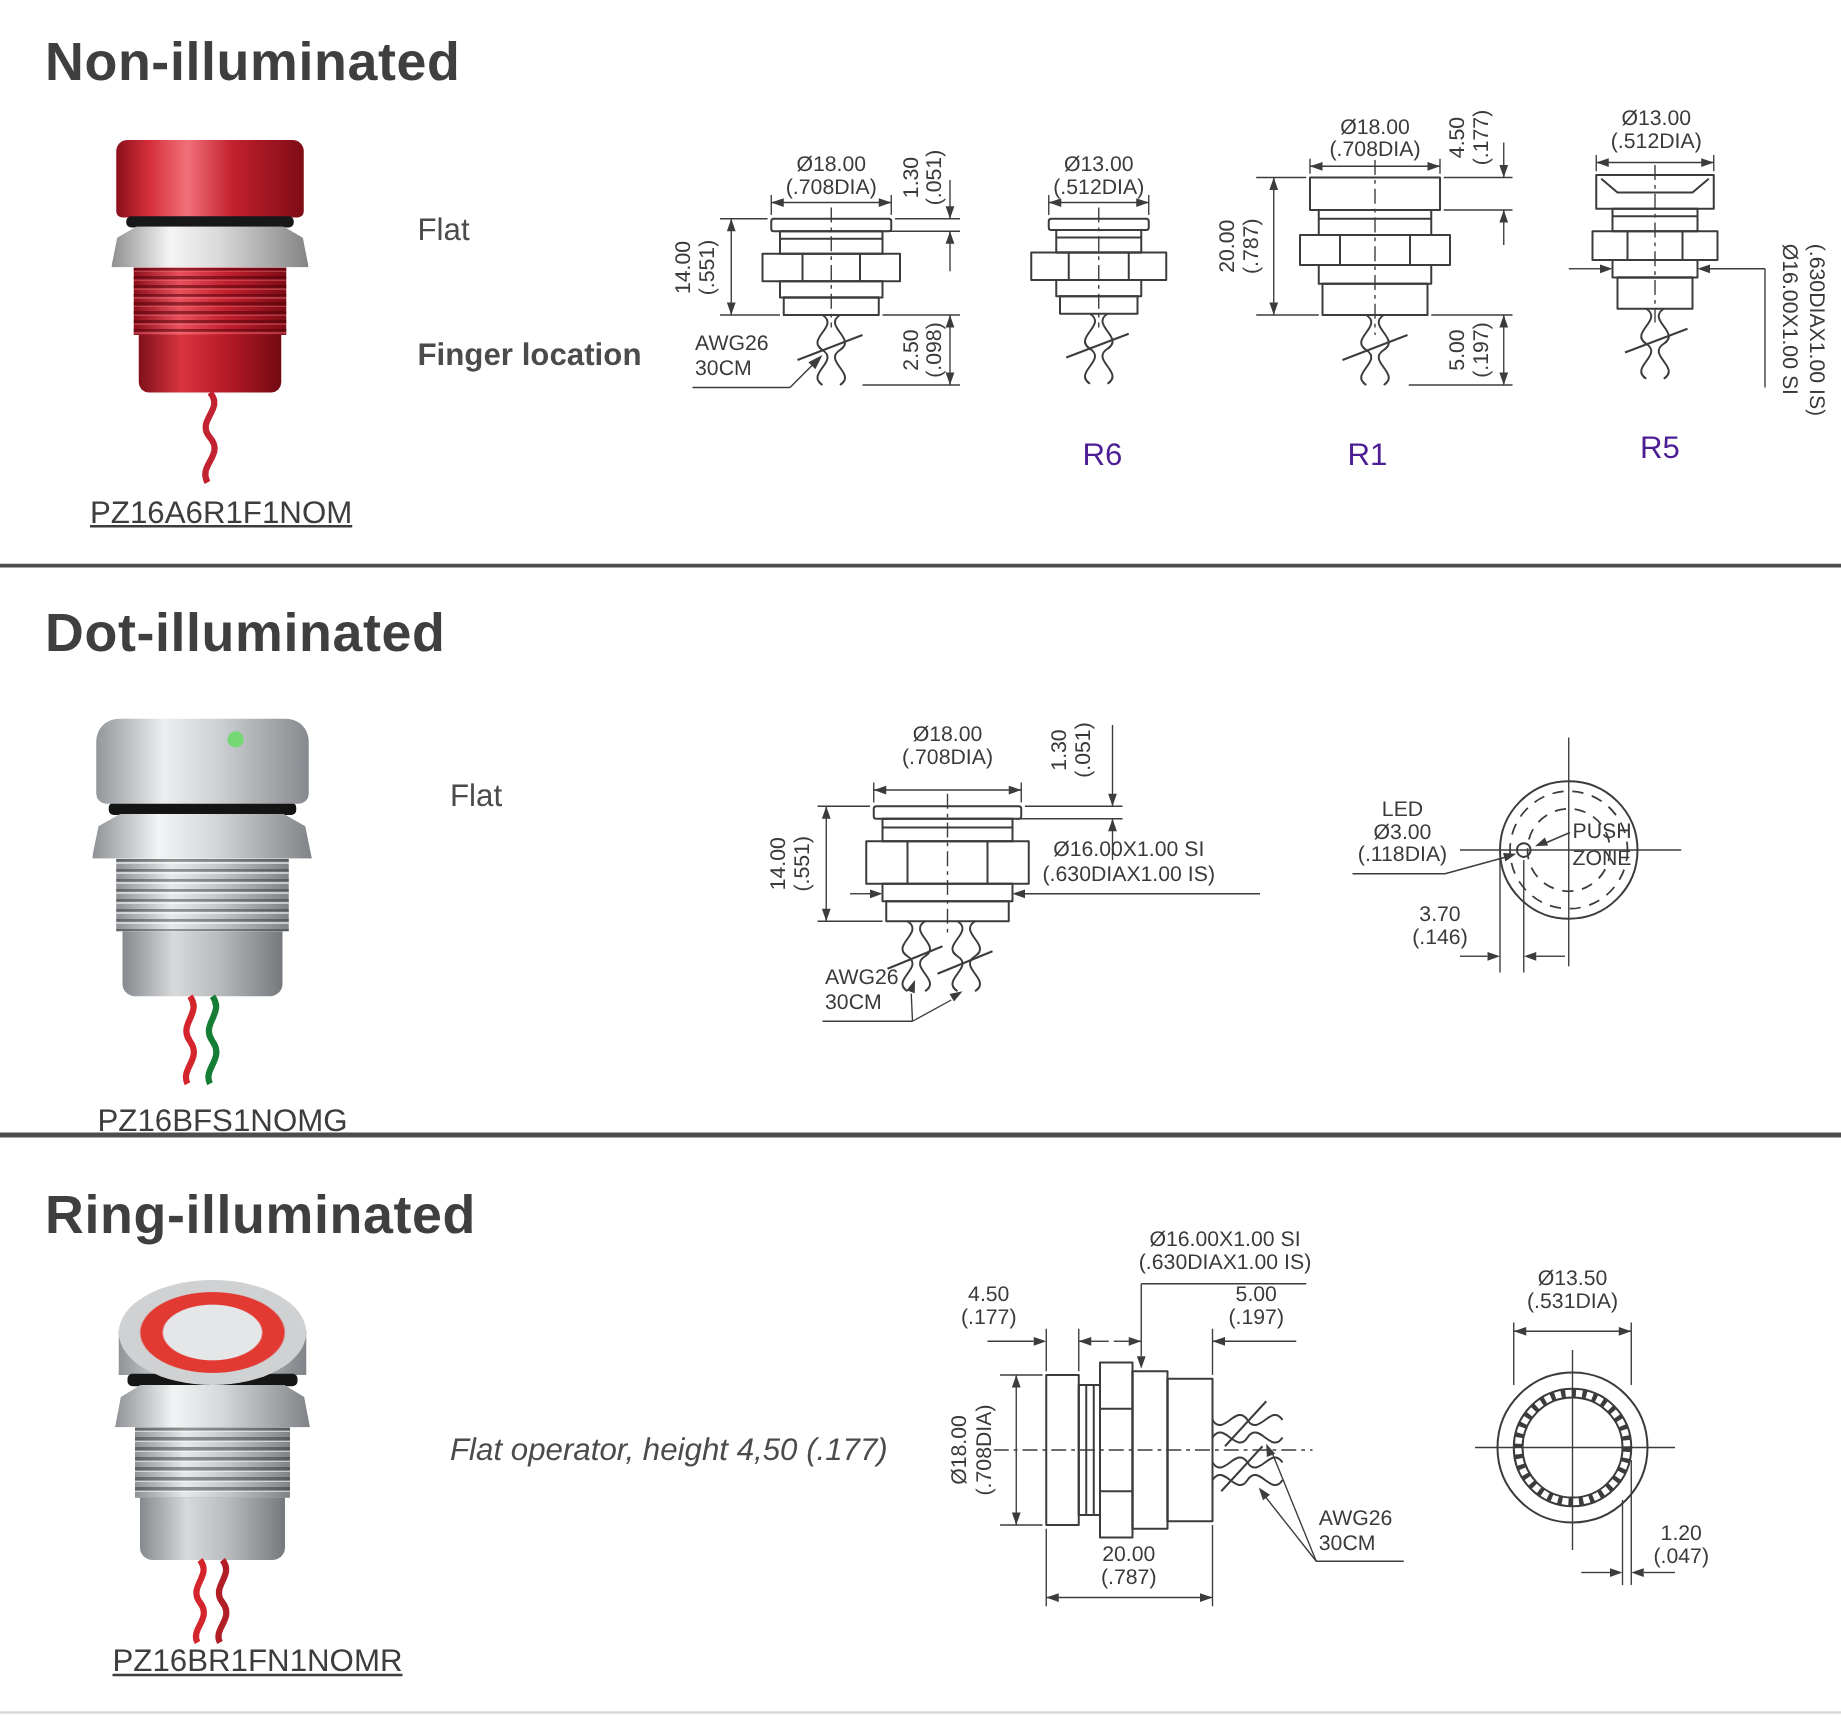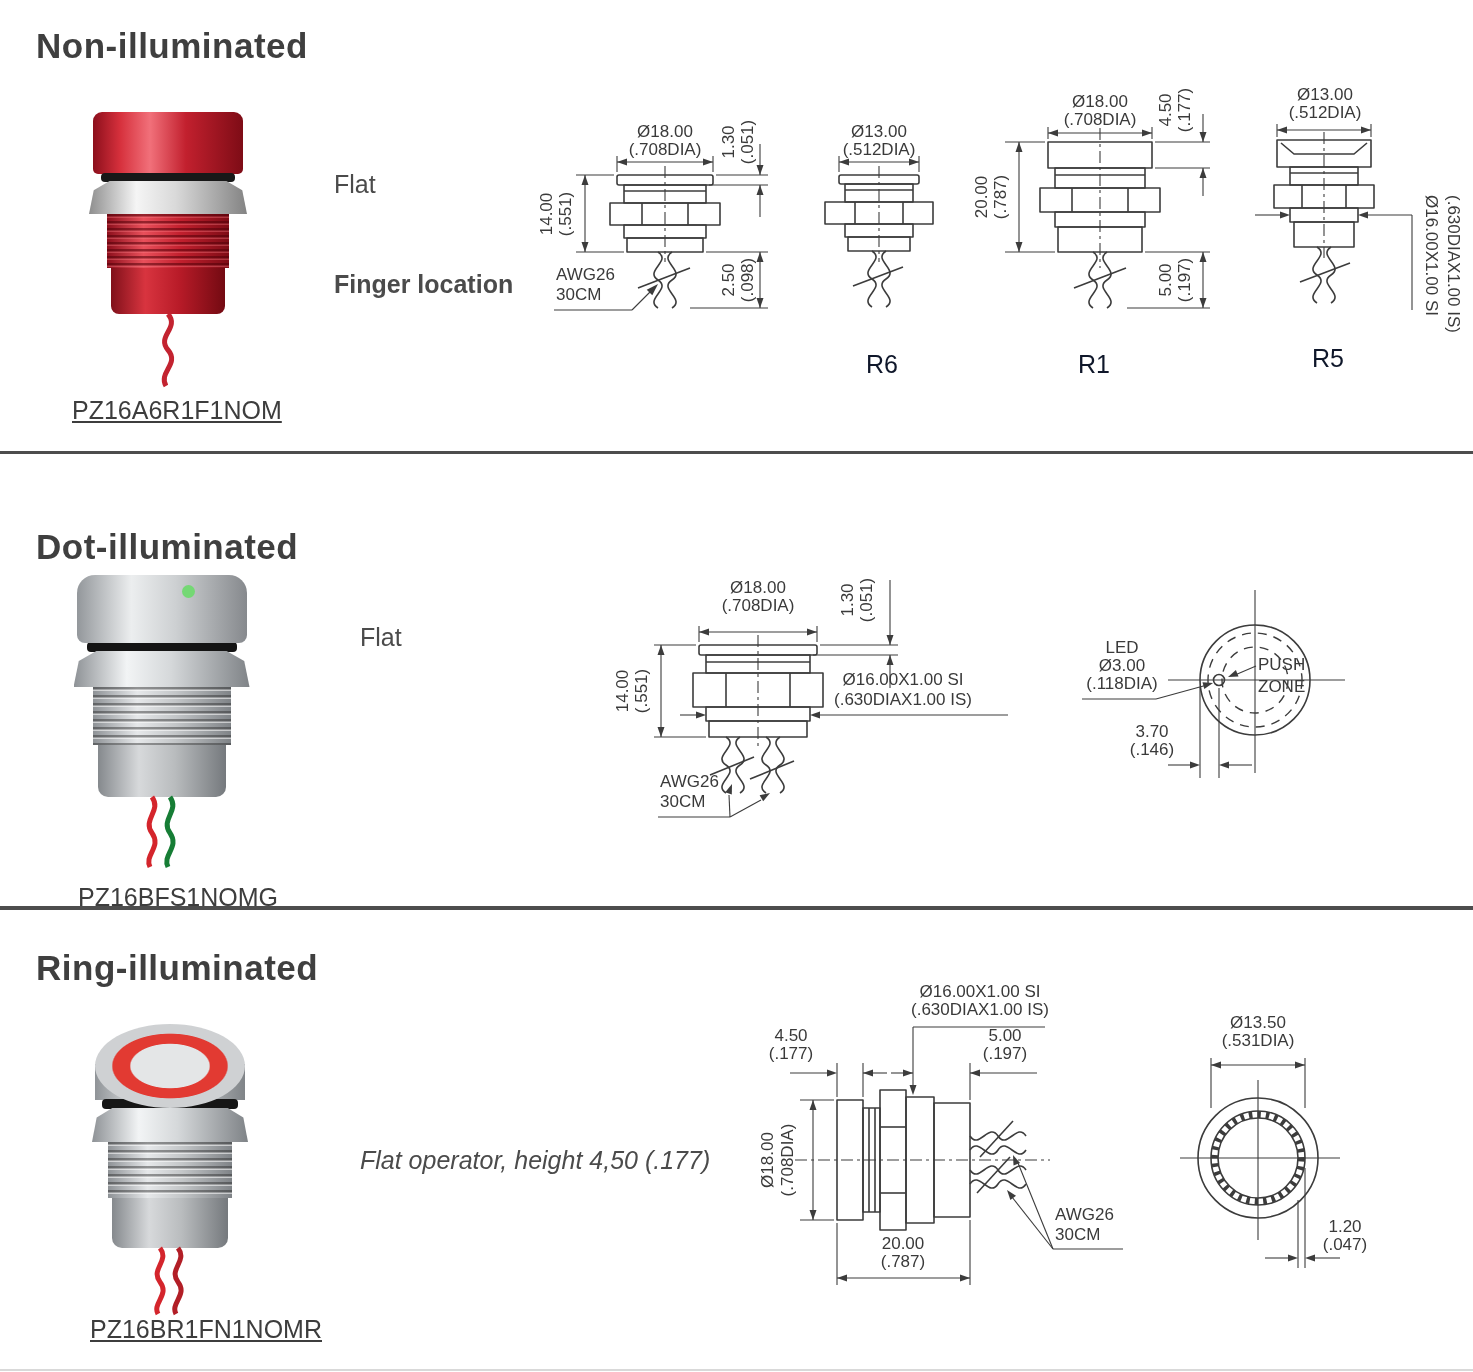--- a/index.html
+++ b/index.html
@@ -1,22 +1,22 @@
 <!DOCTYPE html>
 <html><head>
 <meta charset="utf-8">
 <style>
   html,body{margin:0;padding:0;background:#ffffff;}
   #page{position:relative;width:1473px;height:1372px;background:#ffffff;
         font-family:"Liberation Sans",sans-serif;overflow:hidden;}
   .abs{position:absolute;}
-  .sec-title{font-size:35px;font-weight:bold;color:#3f3f3f;letter-spacing:.5px;}
+  .sec-title{font-size:43px;font-weight:bold;color:#3f3f3f;letter-spacing:.5px;}
   .side-label{font-size:25px;color:#4b4b4b;}
   .model{font-size:25px;color:#3d3d3d;text-decoration:underline;}
-  .variant{font-size:25px;color:#0f172a;}
+  .variant{font-size:25px;color:#4c1d95;}
   .divider{left:0;width:1473px;background:#4d4d4d;}
   svg{position:absolute;overflow:visible;}
   .ln{stroke:#3c3c3c;stroke-width:1.6;fill:none;stroke-linejoin:round;}
   .dim{stroke:#3c3c3c;stroke-width:1.1;fill:none;}
   .cl{stroke:#3c3c3c;stroke-width:1.1;fill:none;stroke-dasharray:12 4 3 4;}
   .dsh{stroke:#3c3c3c;stroke-width:1.4;fill:none;stroke-dasharray:9 7;}
   .hatch{stroke:#3c3c3c;stroke-width:7;fill:none;stroke-dasharray:3.5 5;}
   .ar{fill:#3c3c3c;stroke:none;}
   text.d{fill:#3a3a3a;font-family:"Liberation Sans",sans-serif;font-size:17px;}
   
@@ -242,21 +242,21 @@
     <text class="d" transform="translate(176,115) rotate(90)">Ø16.00X1.00 SI</text>
     <text class="d" transform="translate(198,115) rotate(90)">(.630DIAX1.00 IS)</text>
   </svg>
 
   <div class="abs variant" style="left:866px;top:350px;">R6</div>
   <div class="abs variant" style="left:1078px;top:350px;">R1</div>
   <div class="abs variant" style="left:1312px;top:344px;">R5</div>
 
   <div class="abs divider" style="top:451px;height:3px;"></div>
 
-  <div class="abs sec-title" style="left:36px;top:483px;margin-top:44px;">Dot-illuminated</div>
+  <div class="abs sec-title" style="left:36px;top:483px;">Dot-illuminated</div>
 
   <div class="photo p-sil" style="left:73px;top:575px;width:177px;">
     <div class="cap">
         <div class="dot"></div>
       </div>
     <div class="oring"></div>
     <div class="nut"></div>
     <div class="threads"></div>
     <div class="base"></div>
     <svg class="wires" width="48" height="70" style="position:static">

